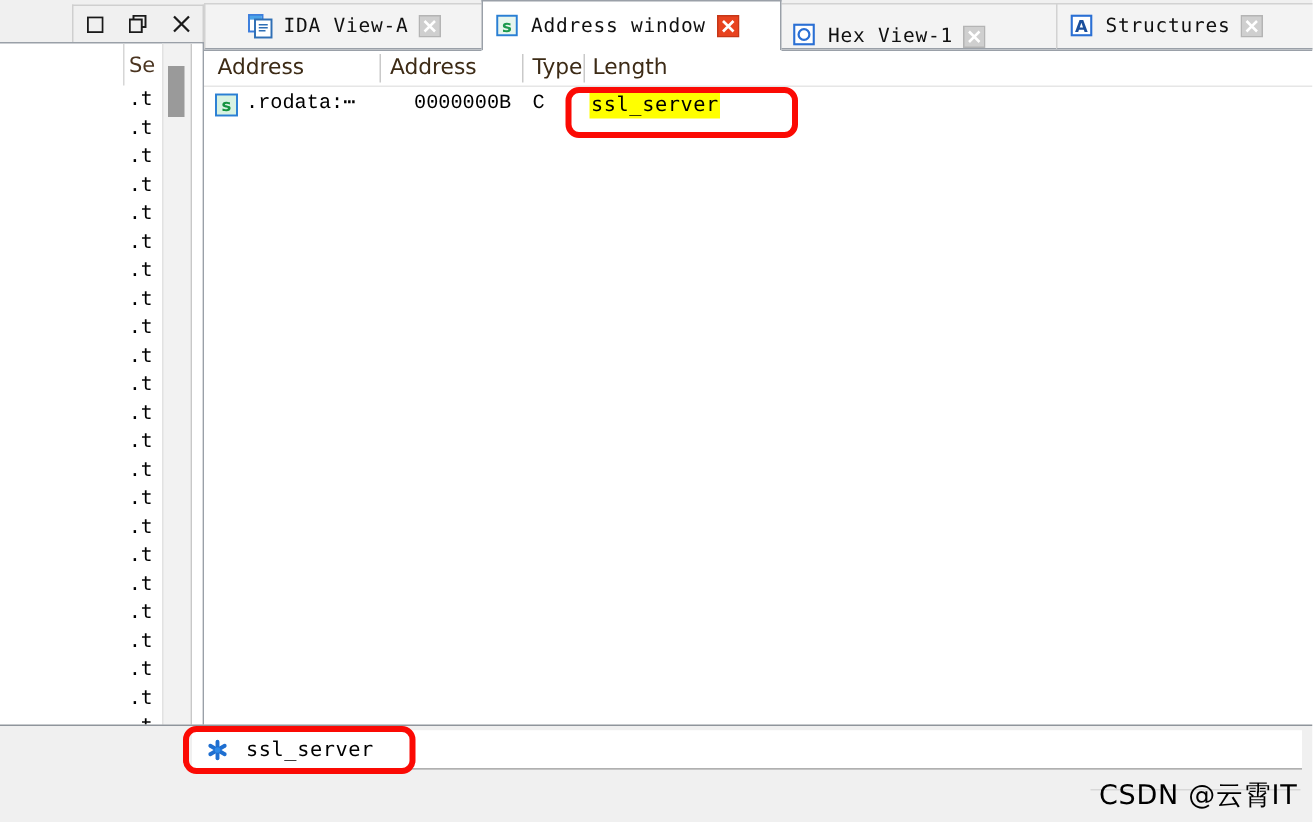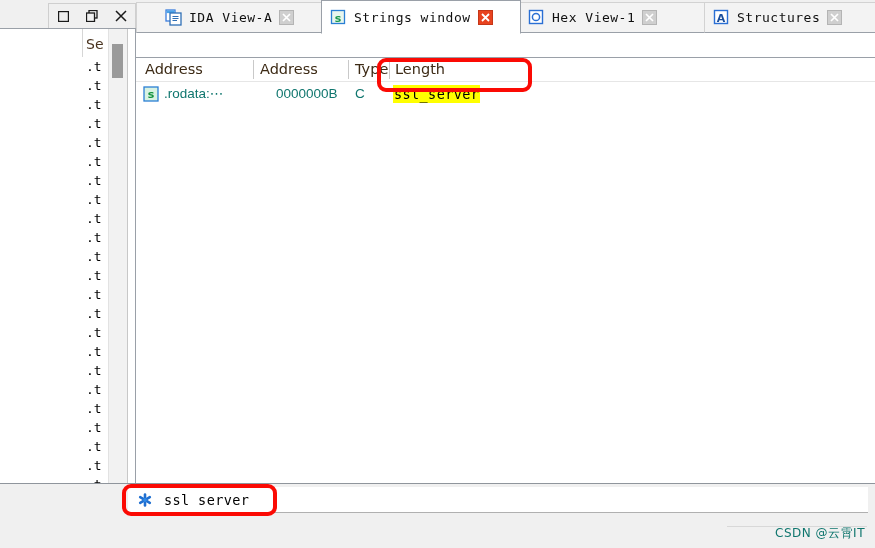--- a/index.html
+++ b/index.html
@@ -150,21 +150,20 @@
   }
 
   
   .main-panel {
     position: absolute;
     left: 136px; top: 33px;
     width: 739px; height: 450px;
     background: #ffffff;
     border-top: 1px solid #9aa0a8;
     box-sizing: border-box;
-    margin-top: 24px;
   }
   .table-header {
     position: absolute;
     left: 0; top: 0;
     width: 739px; height: 23px;
     background: #ffffff;
   }
   .th {
     position: absolute;
     top: 3px;
@@ -189,23 +188,23 @@
   .row {
     position: absolute;
     left: 0; top: 26px;
     width: 739px; height: 20px;
   }
   .cell {
     position: absolute;
     top: 0;
     height: 20px;
     line-height: 20px;
-    font-family: Liberation Sans, sans-serif;
+    font-family: Liberation Mono, monospace;
     font-size: 13.5px;
-    color: #0f766e;
+    color: #000000;
     white-space: nowrap;
   }
   .row-icon {
     position: absolute;
     left: 7px; top: 2px;
     width: 16px; height: 16px;
   }
   .string-cell {
     position: absolute;
     left: 257px; top: 1px;
@@ -286,22 +285,22 @@
     position: absolute;
     left: 136px; top: 512px;
     width: 732px; height: 1px;
     background: #b0b0b0;
   }
 
   .watermark {
     position: absolute;
     right: 10px; bottom: 6px;
     font-family: "DejaVu Sans", sans-serif;
-    font-size: 12px;
-    color: #0f766e;
+    font-size: 18px;
+    color: #000000;
     white-space: nowrap;
     letter-spacing: 0.5px;
   }
   .watermark-line {
     position: absolute;
     right: 8px; bottom: 21px;
     width: 140px; height: 1px;
     background: #d8d8d8;
   }
 </style>
@@ -349,30 +348,30 @@
     </span>
   </div>
 
   <div class="tab active" style="left:185px; width:200px;">
     <span class="tab-icon">
       <svg width="17" height="17" viewBox="0 0 17 17">
         <rect x="1.5" y="1.5" width="13" height="13" fill="#e8f6ee" stroke="#2a7fd4" stroke-width="1.3"></rect>
         <text x="8" y="12.5" font-family="DejaVu Sans" font-size="11" font-weight="bold" fill="#1d9a4f" text-anchor="middle">s</text>
       </svg>
     </span>
-    <span class="tab-label">Strings window</span>
+    <span class="tab-label">Address window</span>
     <span class="tab-close">
       <svg width="15" height="15" viewBox="0 0 15 15">
         <rect x="0.5" y="0.5" width="14" height="14" fill="#e8431f" stroke="#c63617"></rect>
         <path d="M4 4 L11 11 M11 4 L4 11" stroke="#ffffff" stroke-width="1.8"></path>
       </svg>
     </span>
   </div>
 
-  <div class="tab" style="left:383px; width:187px;">
+  <div class="tab" style="left:383px; width:187px;align-items:flex-end;">
     <span class="tab-icon">
       <svg width="17" height="17" viewBox="0 0 17 17">
         <rect x="1.5" y="1.5" width="13" height="13" fill="#ffffff" stroke="#2a6fd4" stroke-width="1.4"></rect>
         <circle cx="8" cy="8" r="3.6" fill="none" stroke="#2a6fd4" stroke-width="1.5"></circle>
       </svg>
     </span>
     <span class="tab-label">Hex View-1</span>
     <span class="tab-close">
       <svg width="15" height="15" viewBox="0 0 15 15">
         <rect x="0.5" y="0.5" width="14" height="14" fill="#cfcfcf" stroke="#b4b4b4"></rect>

